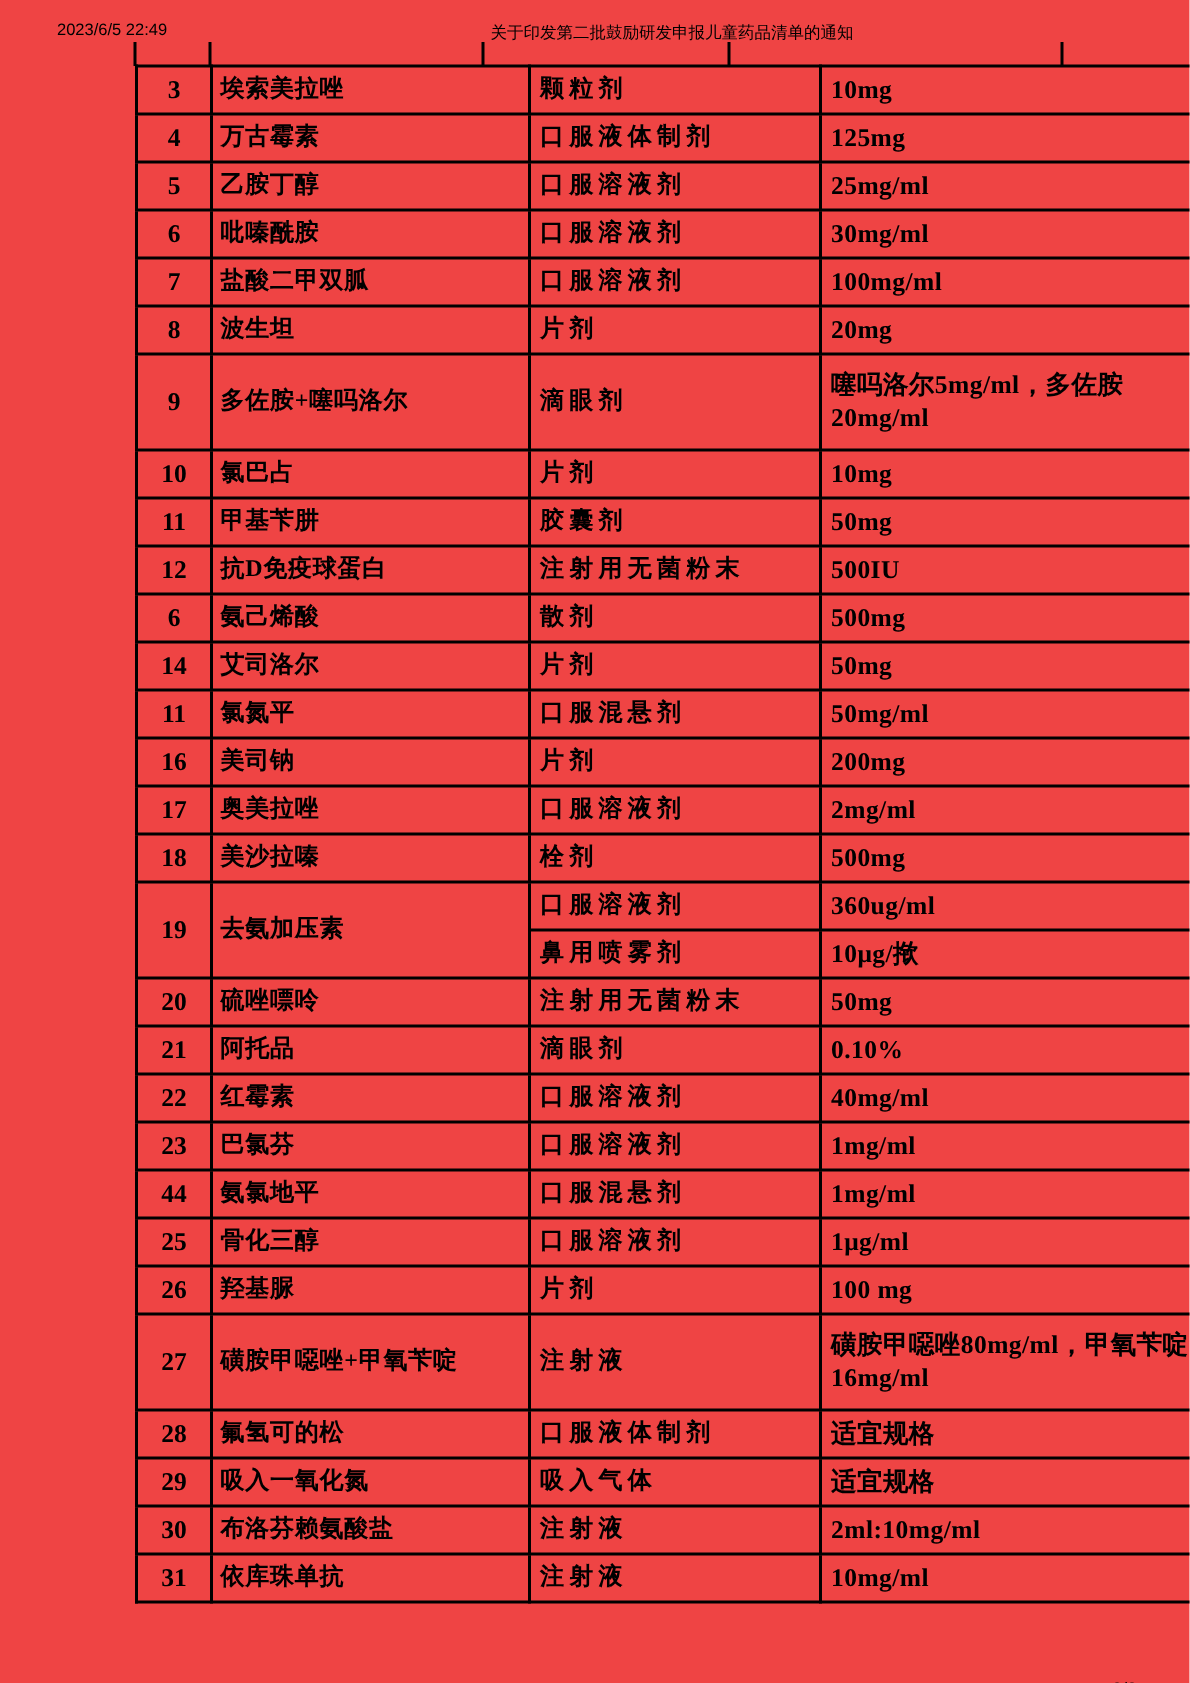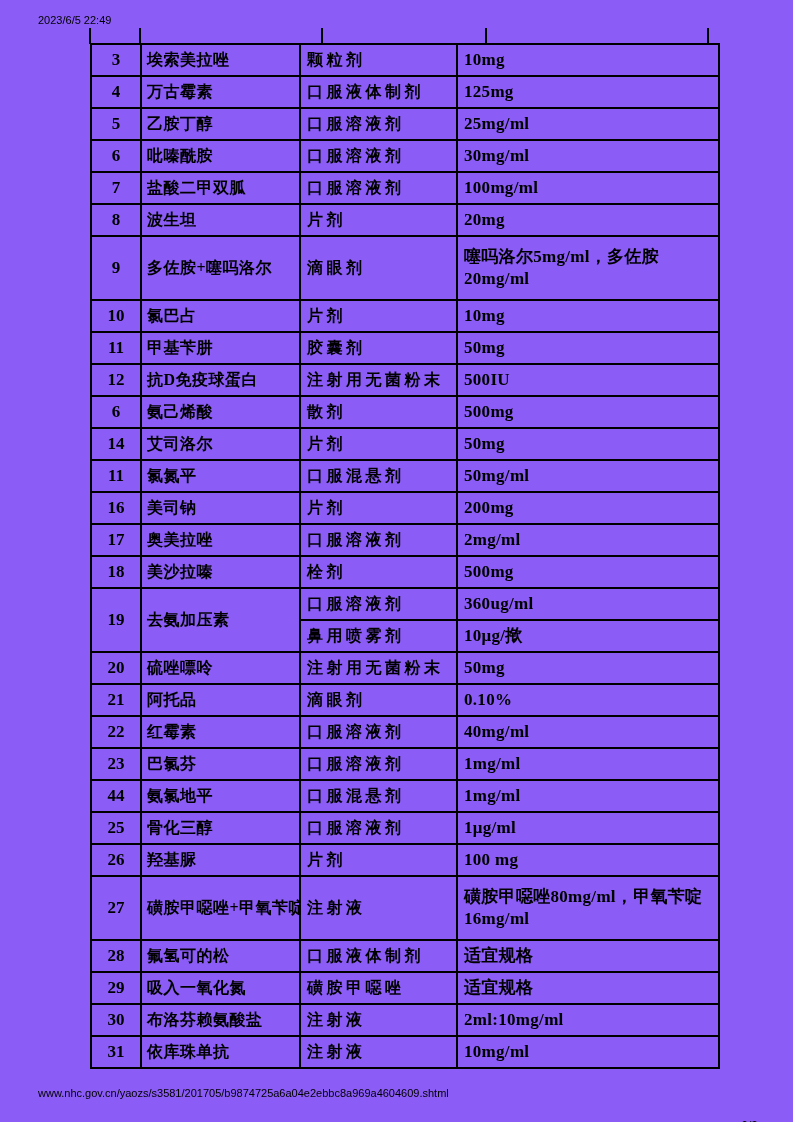--- a/index.html
+++ b/index.html
@@ -4,21 +4,21 @@
 <style>
   * { margin: 0; padding: 0; box-sizing: border-box; }
   html, body {
     width: 793px; height: 1122px;
     background: #ffffff;
     font-family: "Liberation Sans", "DejaVu Sans", sans-serif;
     color: #000000;
     position: relative;
     overflow: hidden;
   }
-  .page { position: absolute; inset: 0; background: #8b5cf6; }
+  .page { position: absolute; inset: 0; background: #ef4444; }
 
   
   .hdr-timestamp {
     position: absolute; left: 38px; top: 14px;
     font-size: 11px; color: #000;
   }
   .hdr-title {
     position: absolute; left: 103px; right: 0; top: 14px;
     text-align: center; font-size: 11px; color: #000;
   }
@@ -47,30 +47,31 @@
   }
   .drug-table td {
     border: 2px solid #000000;
     height: 32px;
     vertical-align: middle;
     line-height: 1.32;
     overflow: hidden;
   }
   .drug-table tr.tall td { height: 64px; }
   td.c-num  { width: 50px; text-align: center; font-size: 17px; }
-  td.c-name { width: 159px; padding-left: 5px; font-size: 16px; letter-spacing: 0.5px; white-space: nowrap; }
-  td.c-form { width: 157px; padding-left: 6px; font-size: 16px; letter-spacing: 3.5px; }
+  td.c-name { width: 212px; padding-left: 5px; font-size: 16px; letter-spacing: 0.5px; white-space: nowrap; }
+  td.c-form { width: 194px; padding-left: 6px; font-size: 16px; letter-spacing: 3.5px; }
   td.c-spec { width: 262px; padding-left: 6px; font-size: 17px; letter-spacing: 0.3px; }
 </style>
 </head>
 <body>
 
 <div class="page">
 
   <div class="hdr-timestamp">2023/6/5 22:49</div>
+  <div class="hdr-title">关于印发第二批鼓励研发申报儿童药品清单的通知</div>
 
   <div class="stub" style="left:89px"></div>
   <div class="stub" style="left:139px"></div>
   <div class="stub" style="left:321px"></div>
   <div class="stub" style="left:485px"></div>
   <div class="stub" style="left:707px"></div>
 
   <div class="table-wrap">
     <table class="drug-table">
       <tbody id="drug-tbody">
@@ -230,35 +231,34 @@
           </tr>
           <tr>
             <td class="c-num">28</td>
             <td class="c-name">氟氢可的松</td>
             <td class="c-form">口服液体制剂</td>
             <td class="c-spec">适宜规格</td>
           </tr>
           <tr>
             <td class="c-num">29</td>
             <td class="c-name">吸入一氧化氮</td>
-            <td class="c-form">磺胺甲噁唑</td>
+            <td class="c-form">吸入气体</td>
             <td class="c-spec">适宜规格</td>
           </tr>
           <tr>
             <td class="c-num">30</td>
             <td class="c-name">布洛芬赖氨酸盐</td>
             <td class="c-form">注射液</td>
             <td class="c-spec">2ml:10mg/ml</td>
           </tr>
           <tr>
             <td class="c-num">31</td>
             <td class="c-name">依库珠单抗</td>
             <td class="c-form">注射液</td>
             <td class="c-spec">10mg/ml</td>
           </tr>
         </tbody>
     </table>
   </div>
 
-  <div class="ftr-url">www.nhc.gov.cn/yaozs/s3581/201705/b9874725a6a04e2ebbc8a969a4604609.shtml</div>
   <div class="ftr-page">2/3</div>
 
 </div>
 
 </body></html>

